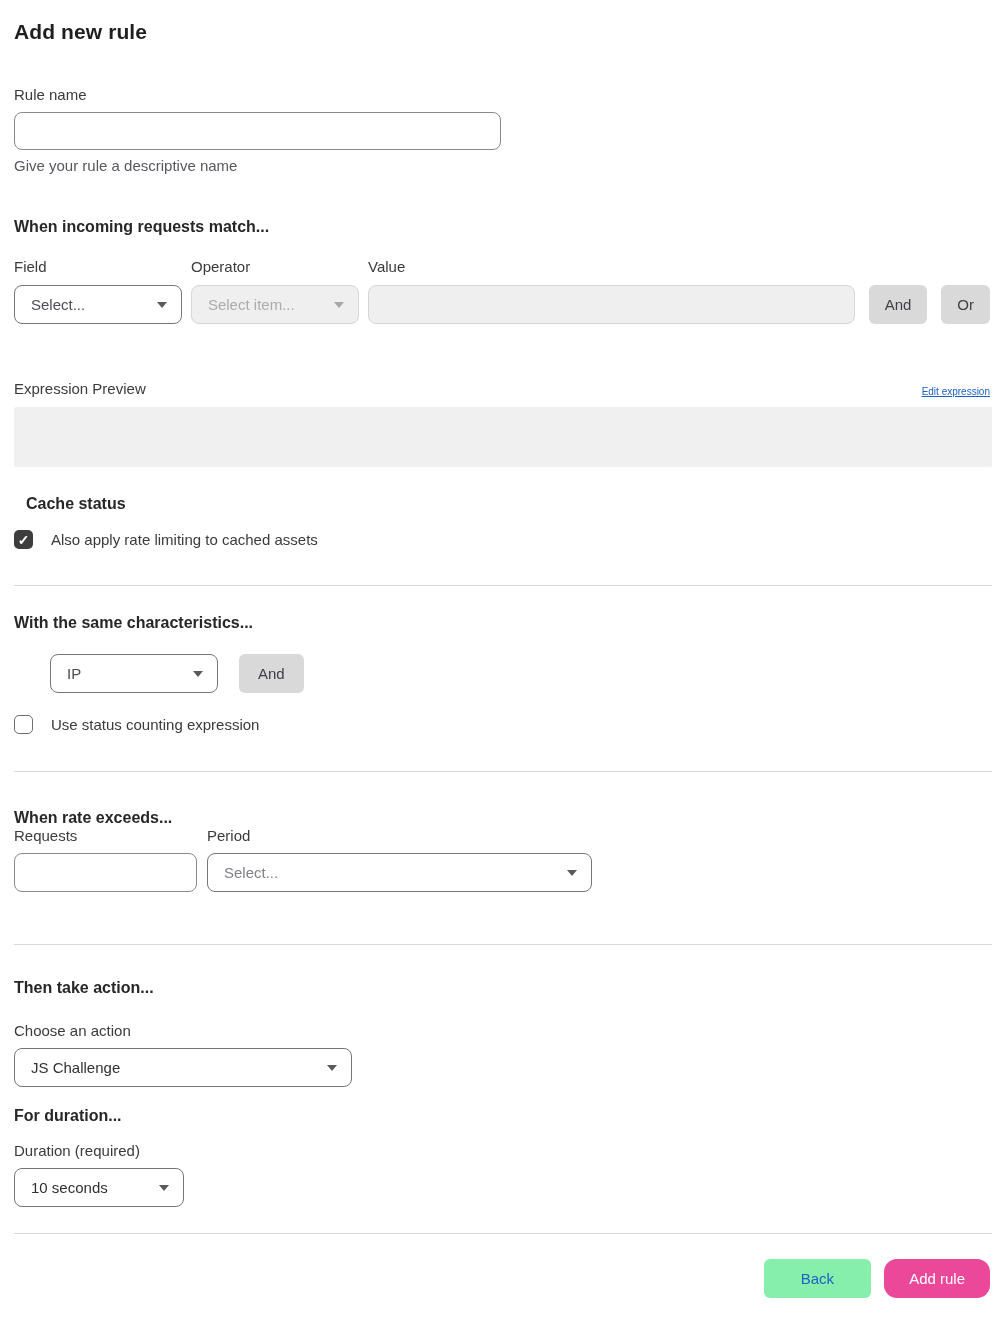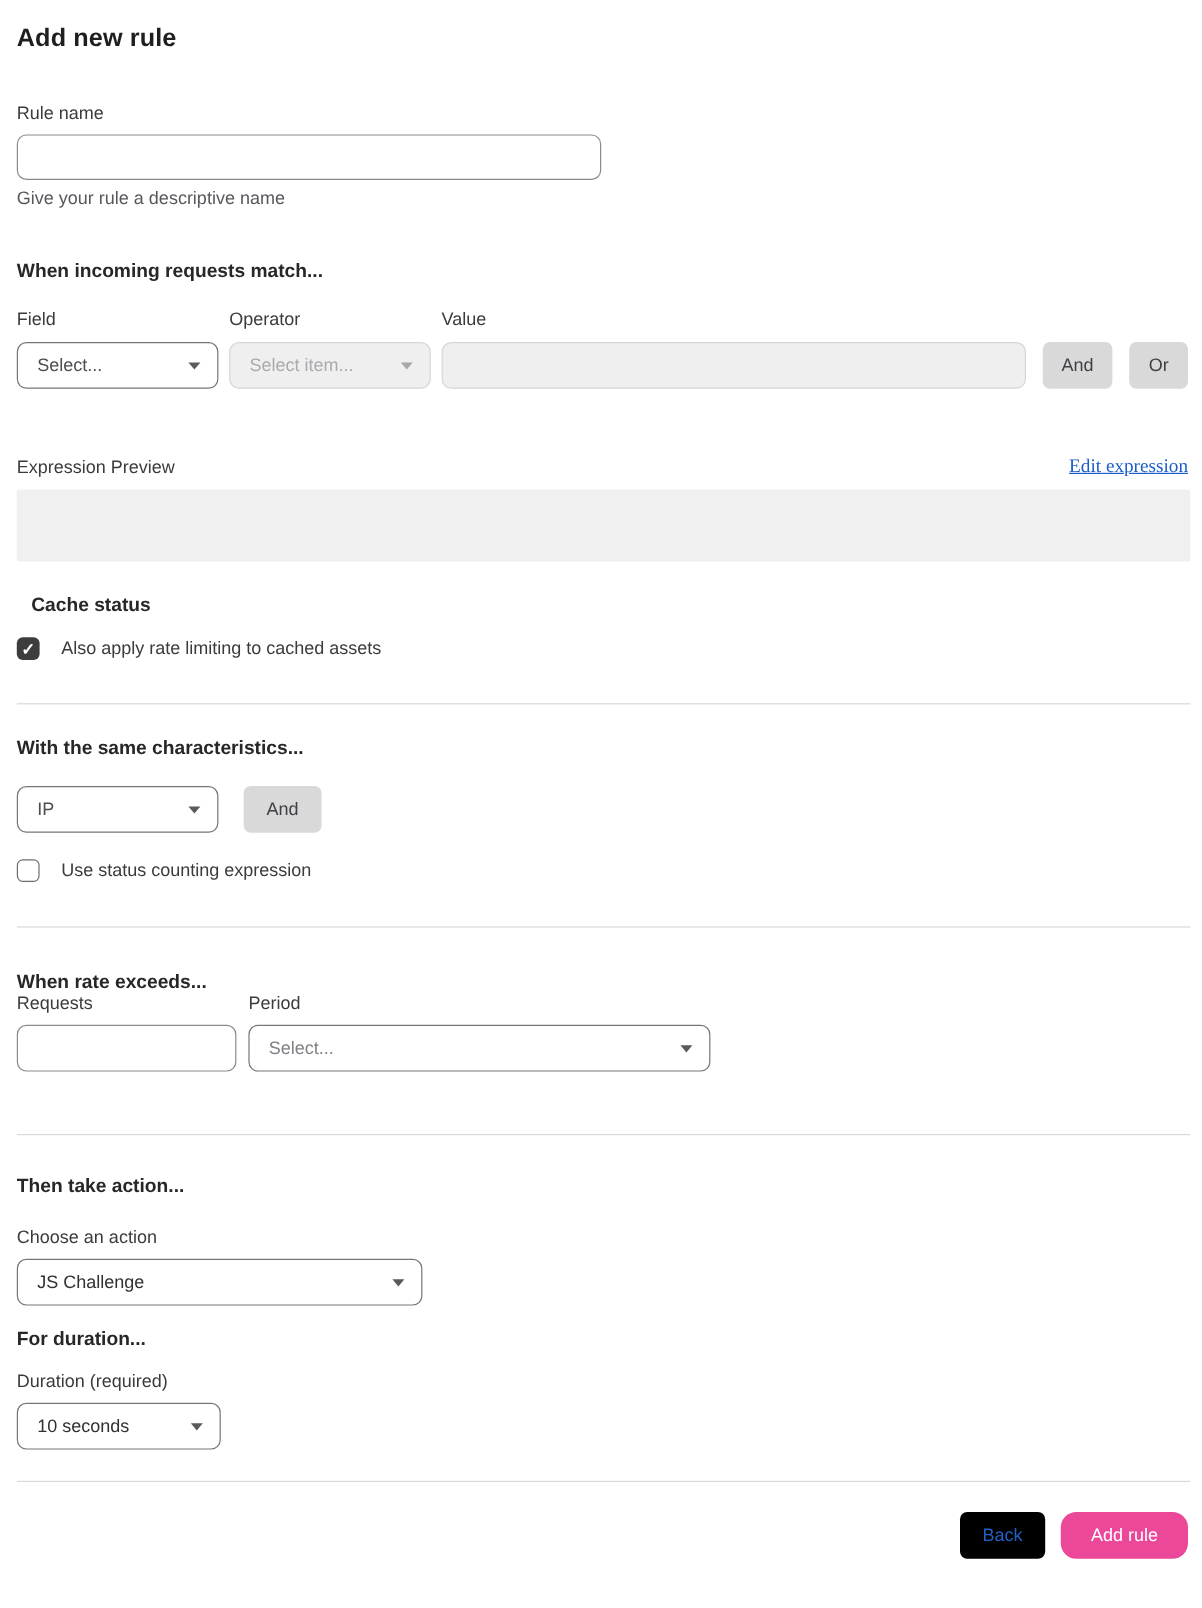--- a/index.html
+++ b/index.html
@@ -40,37 +40,37 @@
   .gray-btn {
     height: 39px; border: none; border-radius: 6px; background: #d9d9d9;
     color: #3f3f46; font-family: "Liberation Sans", sans-serif; font-size: 15px;
     padding: 0 16px; cursor: pointer;
   }
 
   .match-row { display: flex; align-items: center; }
   .match-labels { display: flex; }
 
   .preview-row { display: flex; align-items: flex-end; justify-content: space-between; }
-  .link { font-size: 16px; color: #1a5fc8; text-decoration: underline; cursor: pointer; font-family: Liberation Serif, serif; }
+  .link { font-size: 10px; color: #1a5fc8; text-decoration: underline; cursor: pointer; }
   .preview-box { width: 978px; height: 60px; background: #f0f0f0; border-radius: 2px; margin-top: 10px; }
 
   .checkbox-row { display: flex; align-items: center; gap: 18px; }
   .checkbox { width: 19px; height: 19px; border-radius: 5px; flex: none; cursor: pointer; }
   .checkbox.checked { background: #3d3d3d; display: flex; align-items: center; justify-content: center; }
   .checkbox.checked .check-glyph { color: #ffffff; font-size: 14px; font-weight: 700; line-height: 1; }
   .checkbox.unchecked { background: #ffffff; border: 1.5px solid #6e6e6e; }
   .checkbox-label { font-size: 15px; color: #3b3b3b; }
 
   hr.divider { border: none; border-top: 1px solid #d9d9d9; width: 978px; }
 
   .footer { display: flex; justify-content: flex-end; gap: 13px; }
   .back-btn {
-    height: 39px; border: none; border-radius: 6px; background: #000000;
+    height: 39px; border: none; border-radius: 6px; background: #86efac;
     color: #2160c4; font-family: "Liberation Sans", sans-serif; font-size: 15px;
-    padding: 0 19px; cursor: pointer;
+    padding: 0 37px; cursor: pointer;
   }
   .primary-btn {
     height: 39px; border: none; border-radius: 13px; background: #ec4899;
     color: #ffffff; font-family: "Liberation Sans", sans-serif; font-size: 15px;
     padding: 0 25px; cursor: pointer;
   }
 
   
   .mt-rule-label { margin-top: 42px; }
   .mt-input { margin-top: 9px; }
@@ -145,21 +145,21 @@
       <span class="check-glyph">✓</span>
     </span>
     <span class="checkbox-label">Also apply rate limiting to cached assets</span>
   </div>
 
   <hr class="divider mt-hr1">
 
   
   <div class="section-heading mt-char">With the same characteristics...</div>
   <div class="match-row mt-char-row">
-    <div class="selectbox" style="width:168px;">
+    <div class="selectbox" style="width:168px;margin-left:36px;">
       <span>IP</span>
       <span class="caret"></span>
     </div>
     <button class="gray-btn" style="margin-left:21px; padding:0 19px;">And</button>
   </div>
   <div class="checkbox-row mt-count-check">
     <span class="checkbox unchecked"></span>
     <span class="checkbox-label">Use status counting expression</span>
   </div>
 

